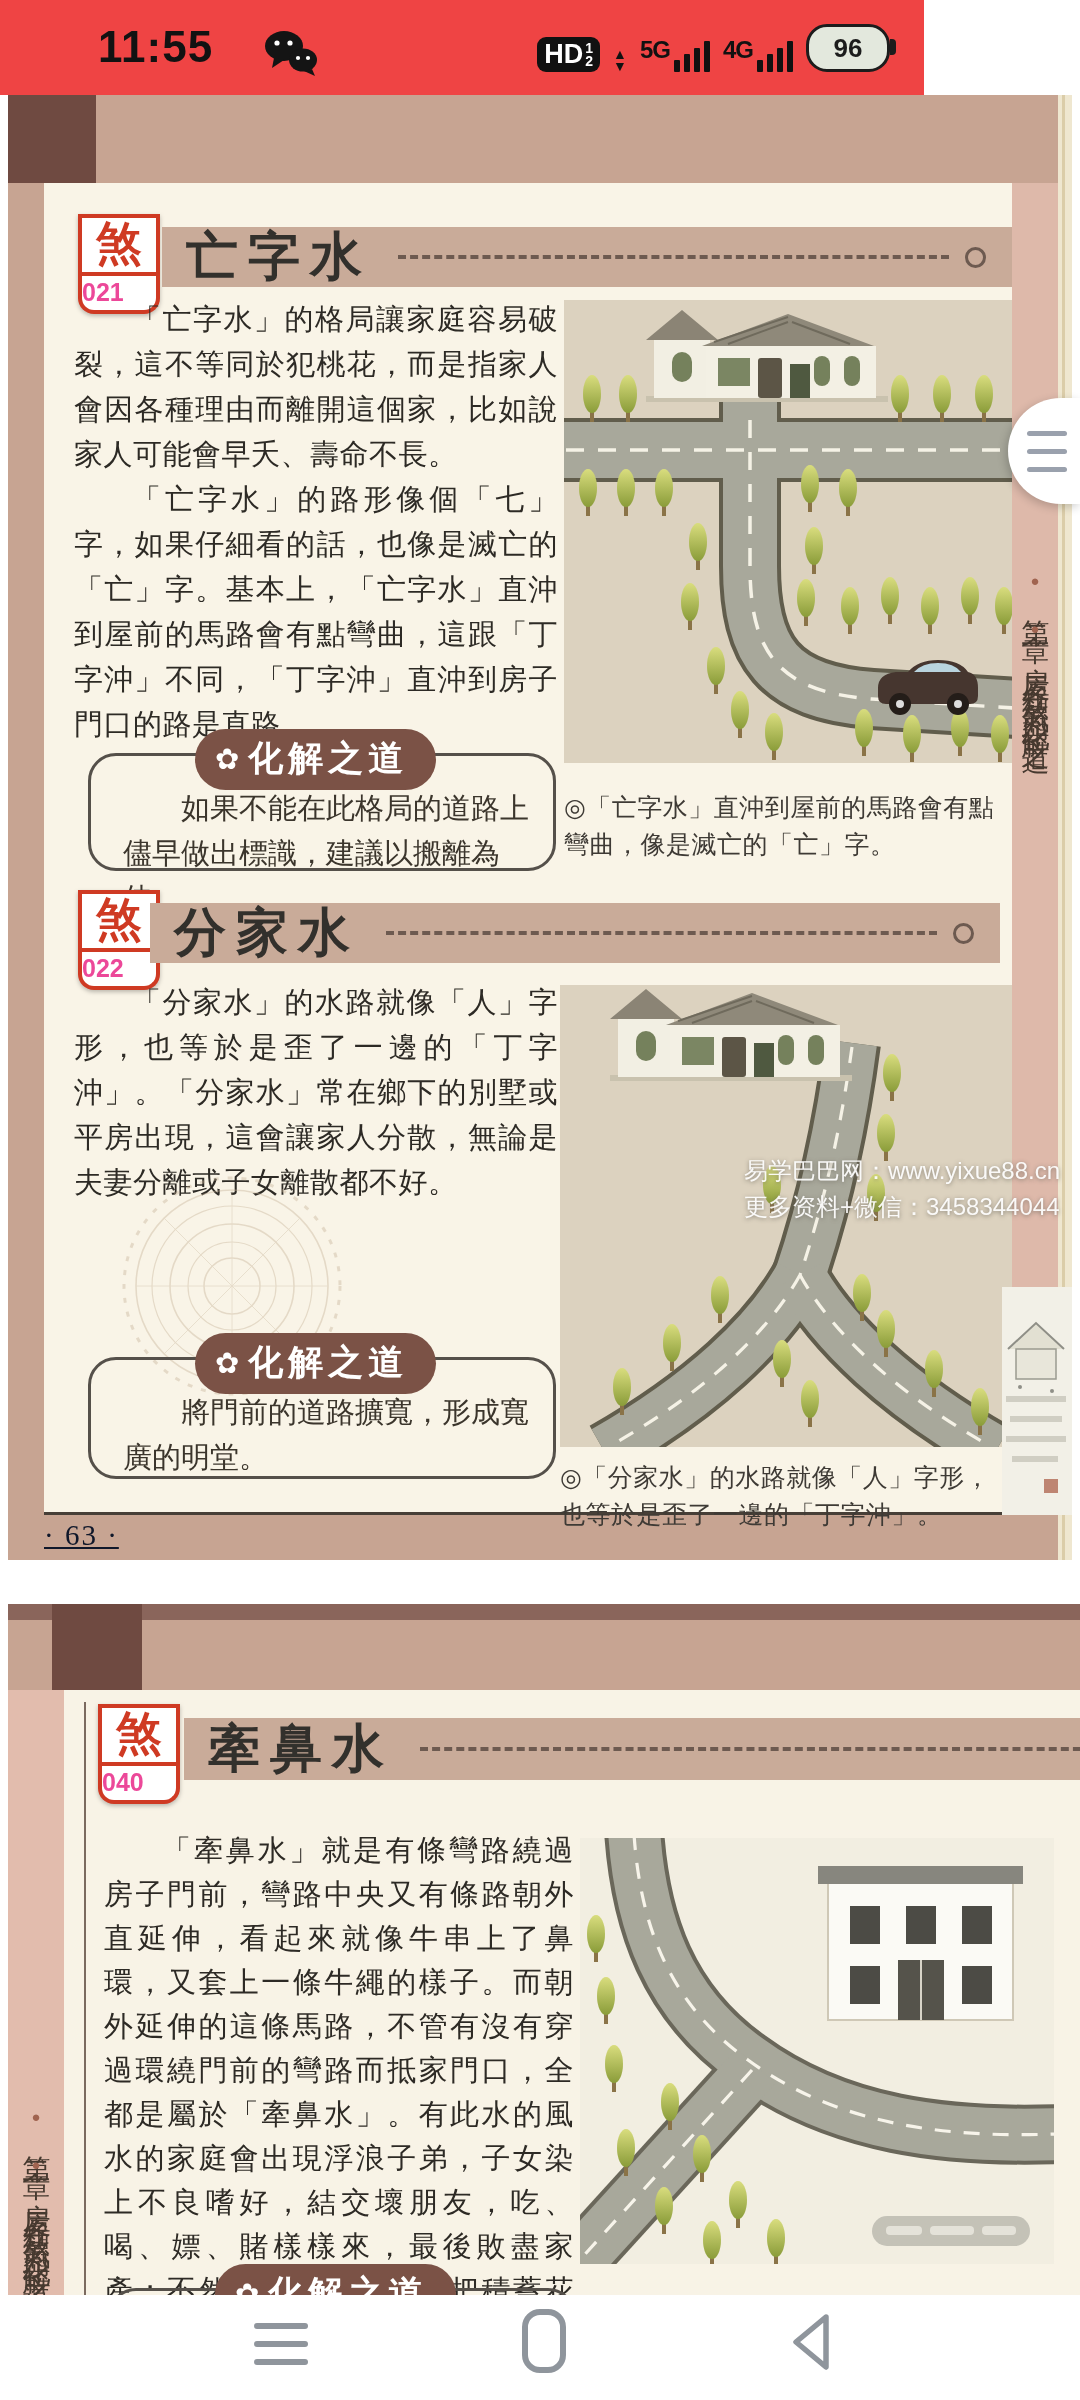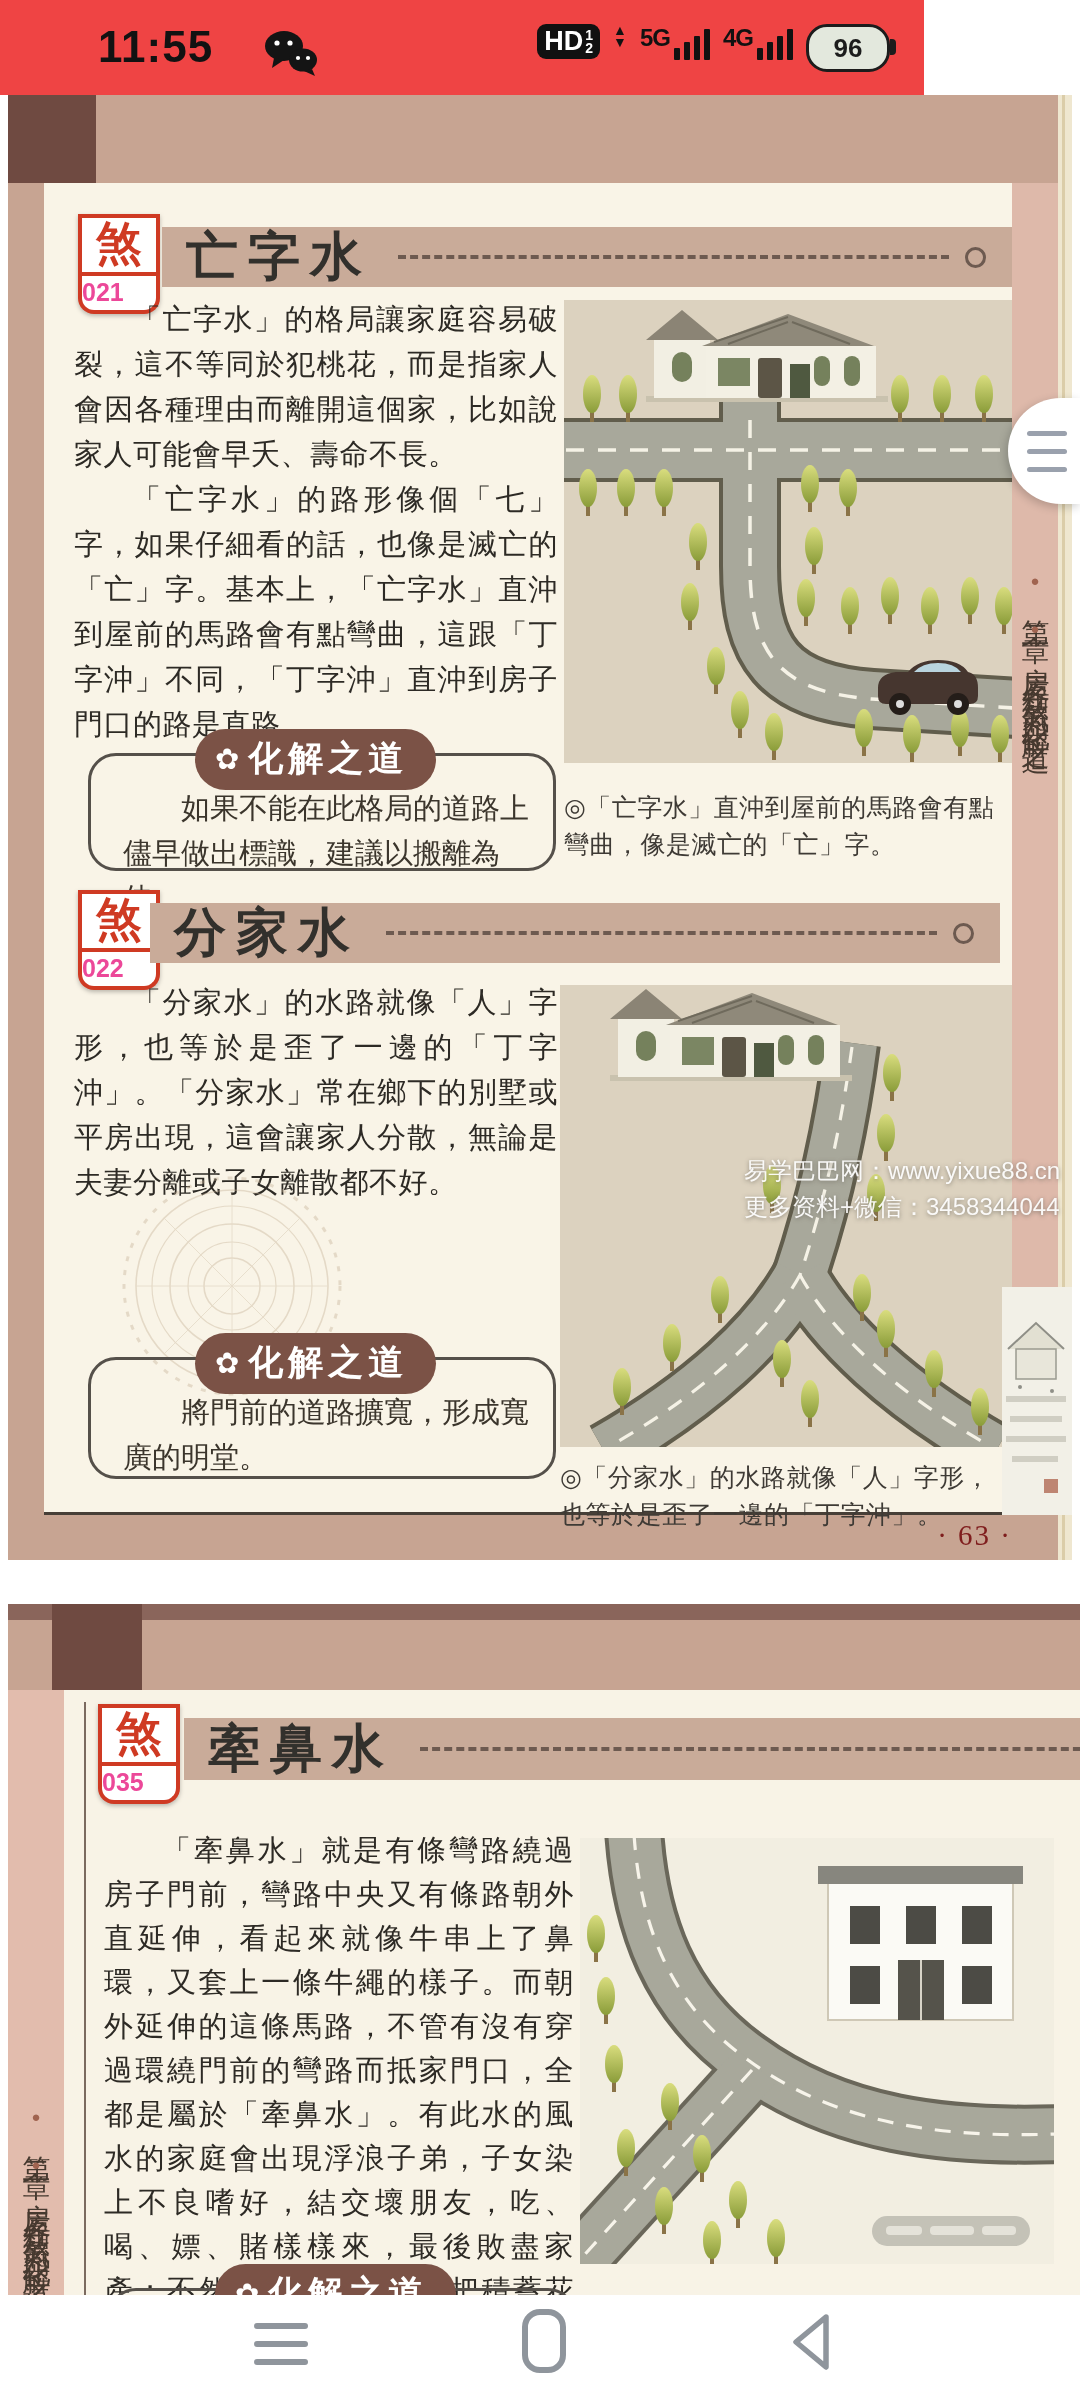--- a/index.html
+++ b/index.html
@@ -4,21 +4,21 @@
 <style>
   html,body{margin:0;padding:0;background:#777;}
   #root{position:relative;width:1080px;height:2400px;background:#ffffff;overflow:hidden;
         font-family:"Liberation Serif","DejaVu Serif",serif;}
   .abs{position:absolute;}
   
   .statusbar{position:absolute;left:0;top:0;width:924px;height:95px;background:#ef4444;}
   .sb-time{position:absolute;left:98px;top:22px;font-family:"Liberation Sans",sans-serif;
            font-size:44px;font-weight:600;color:#121212;letter-spacing:1px;}
   .sb-wechat{position:absolute;left:262px;top:28px;}
-  .sb-right{position:absolute;right:34px;top:24px;display:flex;align-items:flex-start;gap:13px;
+  .sb-right{position:absolute;right:34px;top:24px;display:flex;align-items:flex-end;gap:13px;
             font-family:"Liberation Sans",sans-serif;color:#111;}
   .hd{background:#111;color:#fff;border-radius:9px;padding:4px 7px;display:flex;align-items:center;}
   .hd-t{font-size:27px;font-weight:700;line-height:27px;}
   .hd-sim{display:flex;flex-direction:column;font-size:14px;line-height:13px;font-weight:700;margin-left:2px;}
   .updown{display:flex;flex-direction:column;font-size:14px;line-height:12px;color:#111;}
   .net{display:flex;align-items:flex-end;gap:4px;}
   .net-label{font-size:24px;font-weight:700;margin-bottom:8px;letter-spacing:-1px;}
   .batt{width:78px;height:42px;border:3px solid #1c1c1c;border-radius:21px;background:#e3e8dd;
         display:flex;align-items:center;justify-content:center;font-size:26px;font-weight:700;color:#1c1c1c;position:relative;}
   .batt:after{content:"";position:absolute;right:-9px;top:12px;width:6px;height:16px;background:#1c1c1c;border-radius:0 4px 4px 0;}
@@ -54,21 +54,21 @@
   .rtext{margin:0;padding:30px 24px 10px 32px;font-size:29px;line-height:45px;text-indent:2em;color:#3b352c;}
   
   .caption{position:absolute;font-family:"Liberation Sans","DejaVu Sans",sans-serif;
            font-size:25px;line-height:37px;color:#3e3a35;letter-spacing:.5px;text-align:left;margin-top:16px;}
   .wm{position:absolute;font-family:"Liberation Sans",sans-serif;color:rgba(255,255,255,.93);
       text-shadow:0 1px 4px rgba(110,105,95,.8);font-size:24px;line-height:36px;white-space:nowrap;}
   
   .vtab{position:absolute;display:flex;justify-content:center;}
   .vtab-inner{writing-mode:vertical-rl;font-size:28px;letter-spacing:8px;color:#46392f;line-height:46px;}
   .vdot{font-size:15px;color:#a06450;}
-  .pagenum{position:absolute;text-align:right;font-size:29px;color:#7f1d1d;letter-spacing:2px;}
+  .pagenum{position:absolute;text-align:left;font-size:29px;color:#0f172a;letter-spacing:2px;text-decoration:underline;}
   .rule{position:absolute;background:#473f37;}
   .illus{position:absolute;overflow:hidden;}
   .illus svg{display:block;}
   
   .float-menu{position:absolute;right:0;top:398px;width:72px;height:106px;background:#fff;
               border-radius:60px 0 0 60px;box-shadow:-2px 3px 10px rgba(0,0,0,.2);
               display:flex;flex-direction:column;justify-content:center;align-items:center;gap:13px;padding-left:6px;box-sizing:border-box;}
   .float-menu .bar{width:40px;height:5px;background:#9aa1ad;border-radius:3px;}
   
   .navbar{position:absolute;left:0;top:2295px;width:1080px;height:105px;background:#fff;}
@@ -344,21 +344,21 @@
 
   <div class="page2">
     <div class="abs" style="left:0;top:0;width:1072px;height:16px;background:#8a655b;"></div>
     <div class="abs corner" style="left:44px;top:0;width:90px;height:86px;"></div>
     <div class="abs cream" style="left:56px;top:86px;width:1016px;height:605px;background:#f8f3e6;"></div>
     <div class="abs pinkstrip" style="left:0;top:86px;width:56px;height:605px;background:#e2bcad;"></div>
     <div class="abs" style="left:76px;top:98px;width:2px;height:593px;background:#7b6a5f;"></div>
 
     <div class="badge" style="left:90px;top:100px;">
       <div class="badge-top">煞</div>
-      <div class="badge-num">035</div>
+      <div class="badge-num">040</div>
     </div>
     <div class="sec-bar" style="left:176px;top:114px;width:972px;height:62px;">
       <span class="sec-title">牽鼻水</span>
       <span class="sec-dash"></span>
       <span class="ring"></span>
     </div>
 
     <div class="para" style="left:96px;top:224px;width:470px;">
       <p>「牽鼻水」就是有條彎路繞過房子門前，彎路中央又有條路朝外直延伸，看起來就像牛串上了鼻環，又套上一條牛繩的樣子。而朝外延伸的這條馬路，不管有沒有穿過環繞門前的彎路而抵家門口，全都是屬於「牽鼻水」。有此水的風水的家庭會出現浮浪子弟，子女染上不良嗜好，結交壞朋友，吃、喝、嫖、賭樣樣來，最後敗盡家產；不然就是頭腦遲鈍，把積蓄花得一乾二淨。</p>
     </div>

